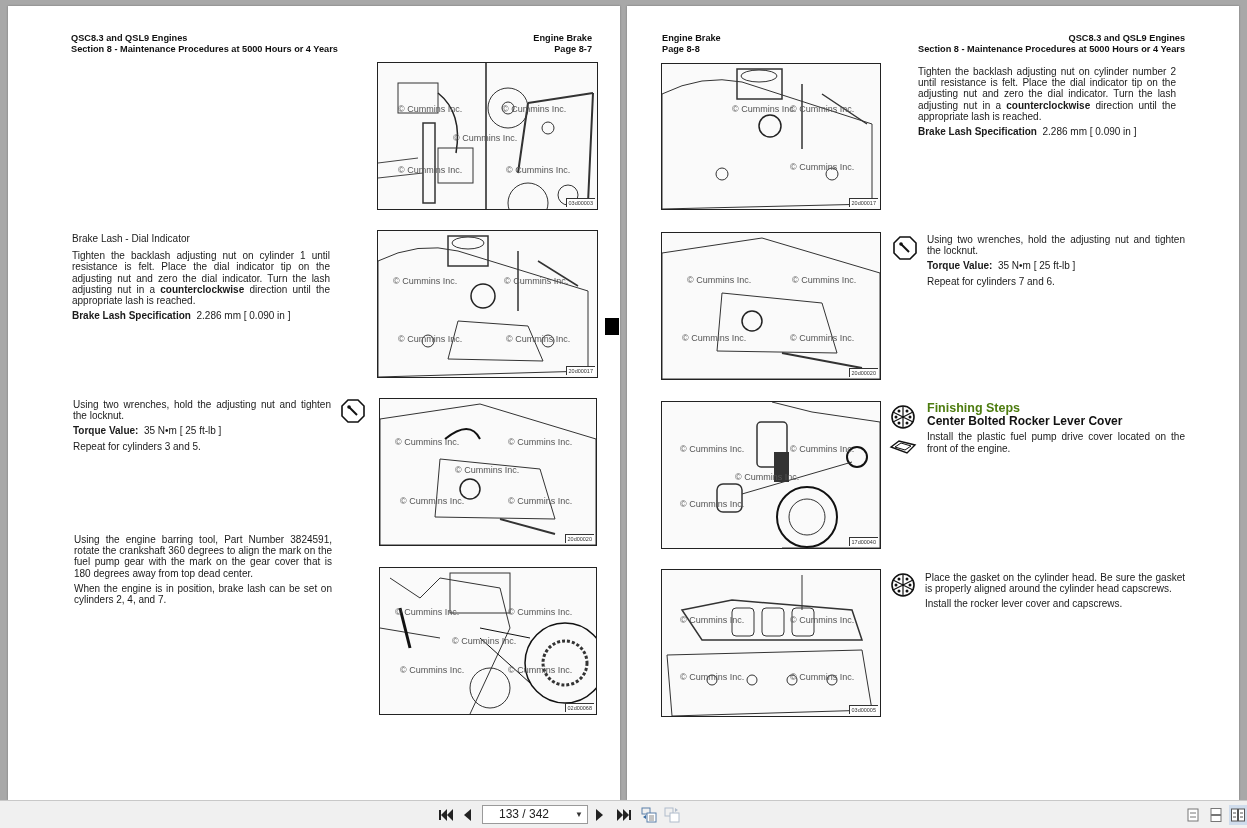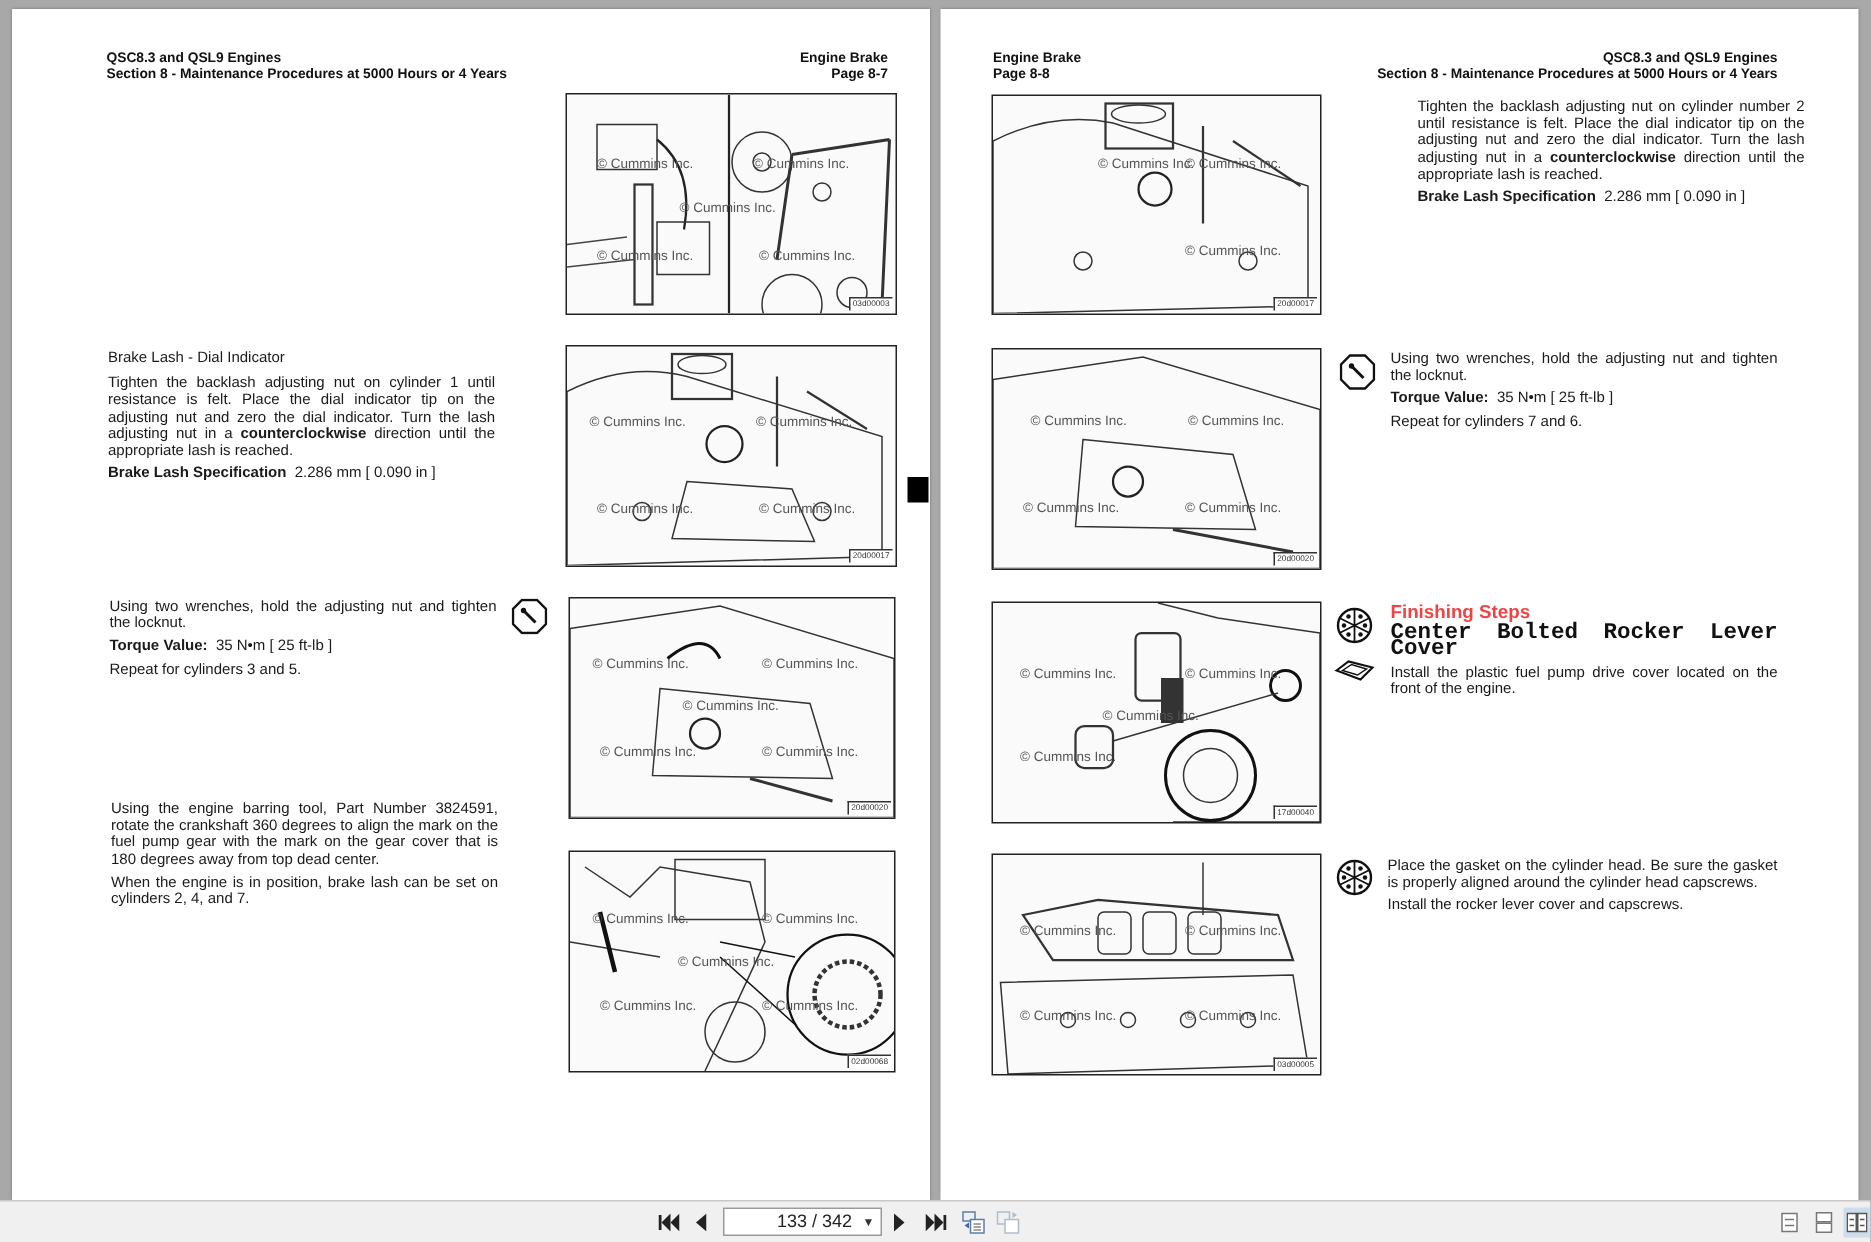--- a/index.html
+++ b/index.html
@@ -15,22 +15,22 @@
   }
   #page-left { left:8px; width:612px; }
   #page-right { left:627px; width:612px; }
 
   .hdr { position:absolute; font-size:9.2px; font-weight:bold; line-height:10.5px; color:#111; }
   .txt { position:absolute; font-size:10px; line-height:11.2px; color:#1a1a1a; text-align:justify; }
   .txt p { margin:0 0 4px 0; }
   .txt b { font-weight:bold; }
   .spec { margin-top:3px; font-size:10px; }
   .spec b { font-weight:bold; }
-  .h2 { font-size:12.5px; font-weight:bold; margin:0 0 2px 0; color:#ef4444; }
-  .h3 { font-size:15px; font-weight:bold; margin:0 0 4px 0; color:#111;font-family:Liberation Mono, monospace; }
+  .h2 { font-size:12.5px; font-weight:bold; margin:0 0 2px 0; color:#4d7c0f; }
+  .h3 { font-size:12px; font-weight:bold; margin:0 0 4px 0; color:#111; }
 
   .fig {
     position:absolute; border:1.4px solid #222; background:#fafafa; overflow:hidden;
   }
   .fig svg { position:absolute; left:0; top:0; width:100%; height:100%; }
   .fig .wm { position:absolute; font-size:9px; color:#555; white-space:nowrap; }
   .fig .code {
     position:absolute; right:2px; bottom:2px; font-size:5.5px; color:#333;
     border-left:1px solid #333; border-top:1px solid #333; padding:1px 2px; background:#fff;
   }
@@ -41,21 +41,21 @@
 
   
   .toolbar {
     position:absolute; left:0; top:800px; width:1247px; height:28px;
     background:#f0f0f0; border-top:1px solid #c8c8c8;
   }
   .tb-btn { position:absolute; top:6px; height:16px; display:flex; align-items:center; justify-content:center; cursor:pointer; }
   .page-select {
     position:absolute; left:482px; top:4px; width:106px; height:19px;
     background:#fff; border:1px solid #9a9a9a; box-sizing:border-box;
-    font-size:12px; line-height:17px; color:#222; padding-left:16px;text-align:center;
+    font-size:12px; line-height:17px; color:#222; padding-left:16px;
   }
   .page-select .dd { position:absolute; right:4px; top:0; font-size:8px; color:#333; }
 </style>
 </head>
 <body>
 
 <div class="viewport">
 
   <div class="page" id="page-left">
     <div class="hdr" style="left:63px;top:27px;">
@@ -186,21 +186,21 @@
         <circle cx="108" cy="62" r="11" fill="none" stroke="#222" stroke-width="1.5"></circle>
         <path d="M140 20 L140 85 M160 30 L205 60" stroke="#333" stroke-width="1.5"></path>
         <circle cx="60" cy="110" r="6" fill="none" stroke="#333"></circle>
         <circle cx="170" cy="110" r="6" fill="none" stroke="#333"></circle>
       </svg>
       <span class="wm" style="left:70px;top:40px;">© Cummins Inc.</span>
       <span class="wm" style="left:128px;top:40px;">© Cummins Inc.</span>
       <span class="wm" style="left:128px;top:98px;">© Cummins Inc.</span>
       <span class="code">20d00017</span>
     </div>
-    <div class="txt" style="left:318px;top:60px;width:258px;">
+    <div class="txt" style="left:291px;top:60px;width:258px;">
       <p><span>Tighten the backlash adjusting nut on cylinder number 2 until resistance is felt. Place the dial indicator tip on the adjusting nut and zero the dial indicator. Turn the lash adjusting nut in a </span><b>counterclockwise</b><span> direction until the appropriate lash is reached.</span></p>
       <div class="spec"><b>Brake Lash Specification</b>&nbsp; <span>2.286 mm   [ 0.090 in ]</span></div>
     </div>
 
     <div class="fig" style="left:34px;top:226px;width:218px;height:146px;">
       <svg viewBox="0 0 218 146">
         <path d="M0 20 L100 5 L218 40 L218 146 L0 146 Z" fill="none" stroke="#333"></path>
         <path d="M60 60 L160 70 L175 120 L55 118 Z" fill="none" stroke="#333"></path>
         <circle cx="90" cy="88" r="10" fill="none" stroke="#222" stroke-width="1.5"></circle>
         <line x1="120" y1="120" x2="200" y2="135" stroke="#333" stroke-width="2"></line>

